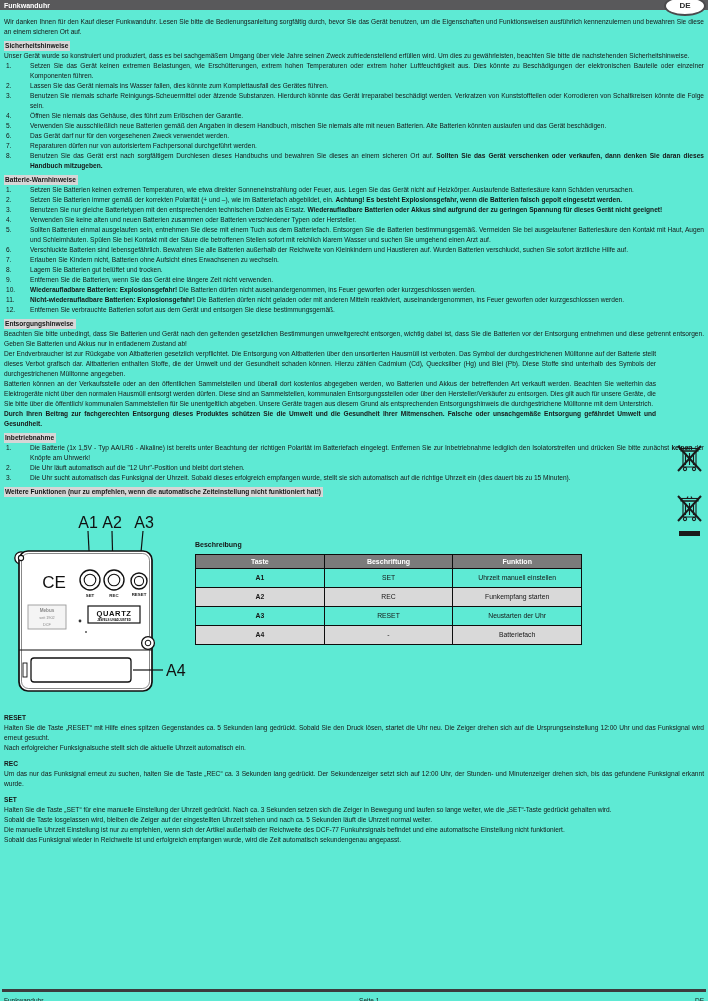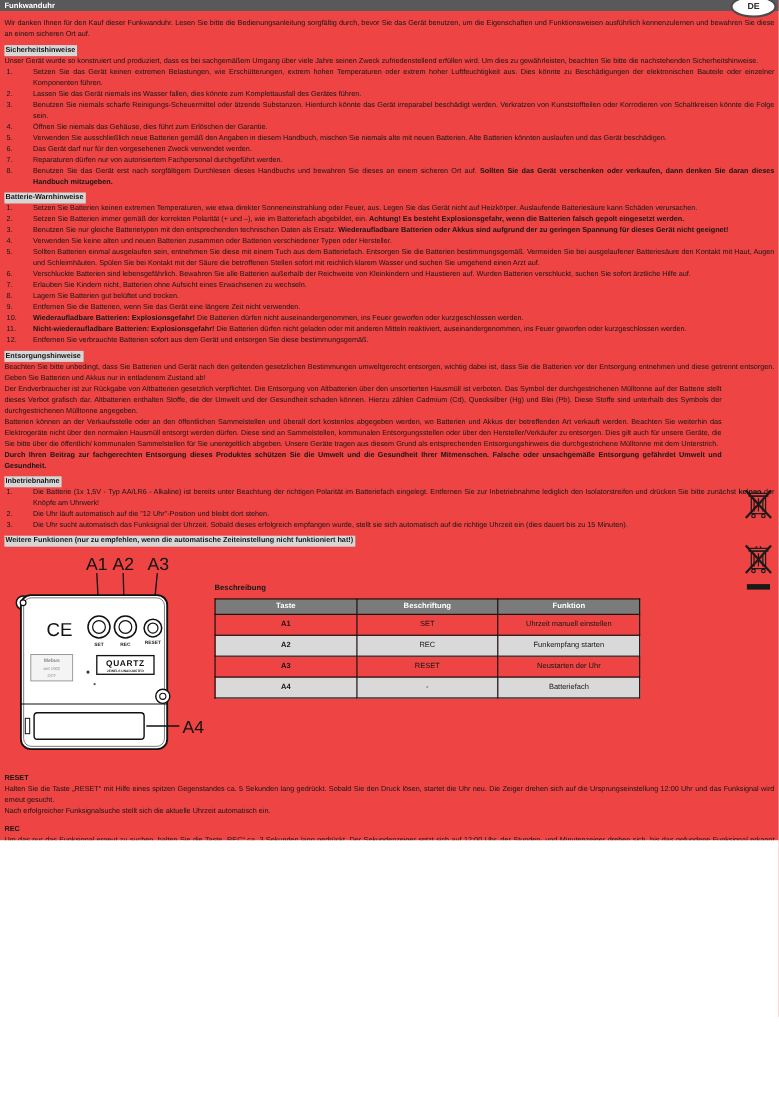--- a/index.html
+++ b/index.html
@@ -1,35 +1,35 @@
 <!DOCTYPE html>
 <html><head>
 <meta charset="utf-8">
 <style>
   html,body{margin:0;padding:0;background:#fff;}
-  #page{position:relative;width:708px;height:764px;background:#ef4444;overflow:hidden;
+  #page{position:relative;width:708px;height:1001px;background:#5eead4;overflow:hidden;
         font-family:"Liberation Sans","DejaVu Sans",sans-serif;color:#161616;
         font-size:6.6px;line-height:10px;}
   #topbar{position:relative;height:10px;background:#59595b;}
   #topbar .t{position:absolute;left:4px;top:0px;color:#fff;font-weight:bold;font-size:7px;line-height:11px;}
   #debadge{position:absolute;right:2px;top:-4px;width:38px;height:16px;background:#fff;
            border:2px solid #4a4a4c;border-radius:50%;display:flex;align-items:center;justify-content:center;
            font-size:8px;font-weight:bold;color:#2b2b2b;z-index:5;}
   #col{padding:0 4px;}
   .p{text-align:justify;margin:0;}
   .intro{margin-top:7px;}
   .h{display:inline-block;background:#d6d6d6;font-weight:bold;padding:0 2px 0 1px;margin:4px 0 0 0;}
   .hb{font-weight:bold;margin:6px 0 0 0;}
   .li{position:relative;padding-left:26px;text-align:justify;}
   .li .num{position:absolute;left:2px;top:0;}
   .b{font-weight:bold;}
   .iconpad{padding-right:48px;}
   .bin{position:absolute;right:5px;z-index:4;}
   
-  #figure{position:relative;height:198px;margin-top:2px;}
+  #figure{position:relative;height:198px;margin-top:12px;}
   #mech{position:absolute;left:2px;top:0;}
   #tablewrap{position:absolute;left:191px;top:31px;width:390px;}
   #tabletitle{font-weight:bold;font-size:7px;margin:0 0 4px 0;}
   table.desc{border-collapse:collapse;width:387px;table-layout:fixed;}
   table.desc th,table.desc td{border:1px solid #0d0d0d;text-align:center;vertical-align:middle;
         font-size:6.8px;padding:0;}
   table.desc th{background:#7b7b7b;color:#fff;font-weight:bold;height:13px;font-size:7px;}
   table.desc td{height:18px;}
   table.desc tr.alt td{background:#d9d9d9;}
   table.desc td.k{font-weight:bold;}

